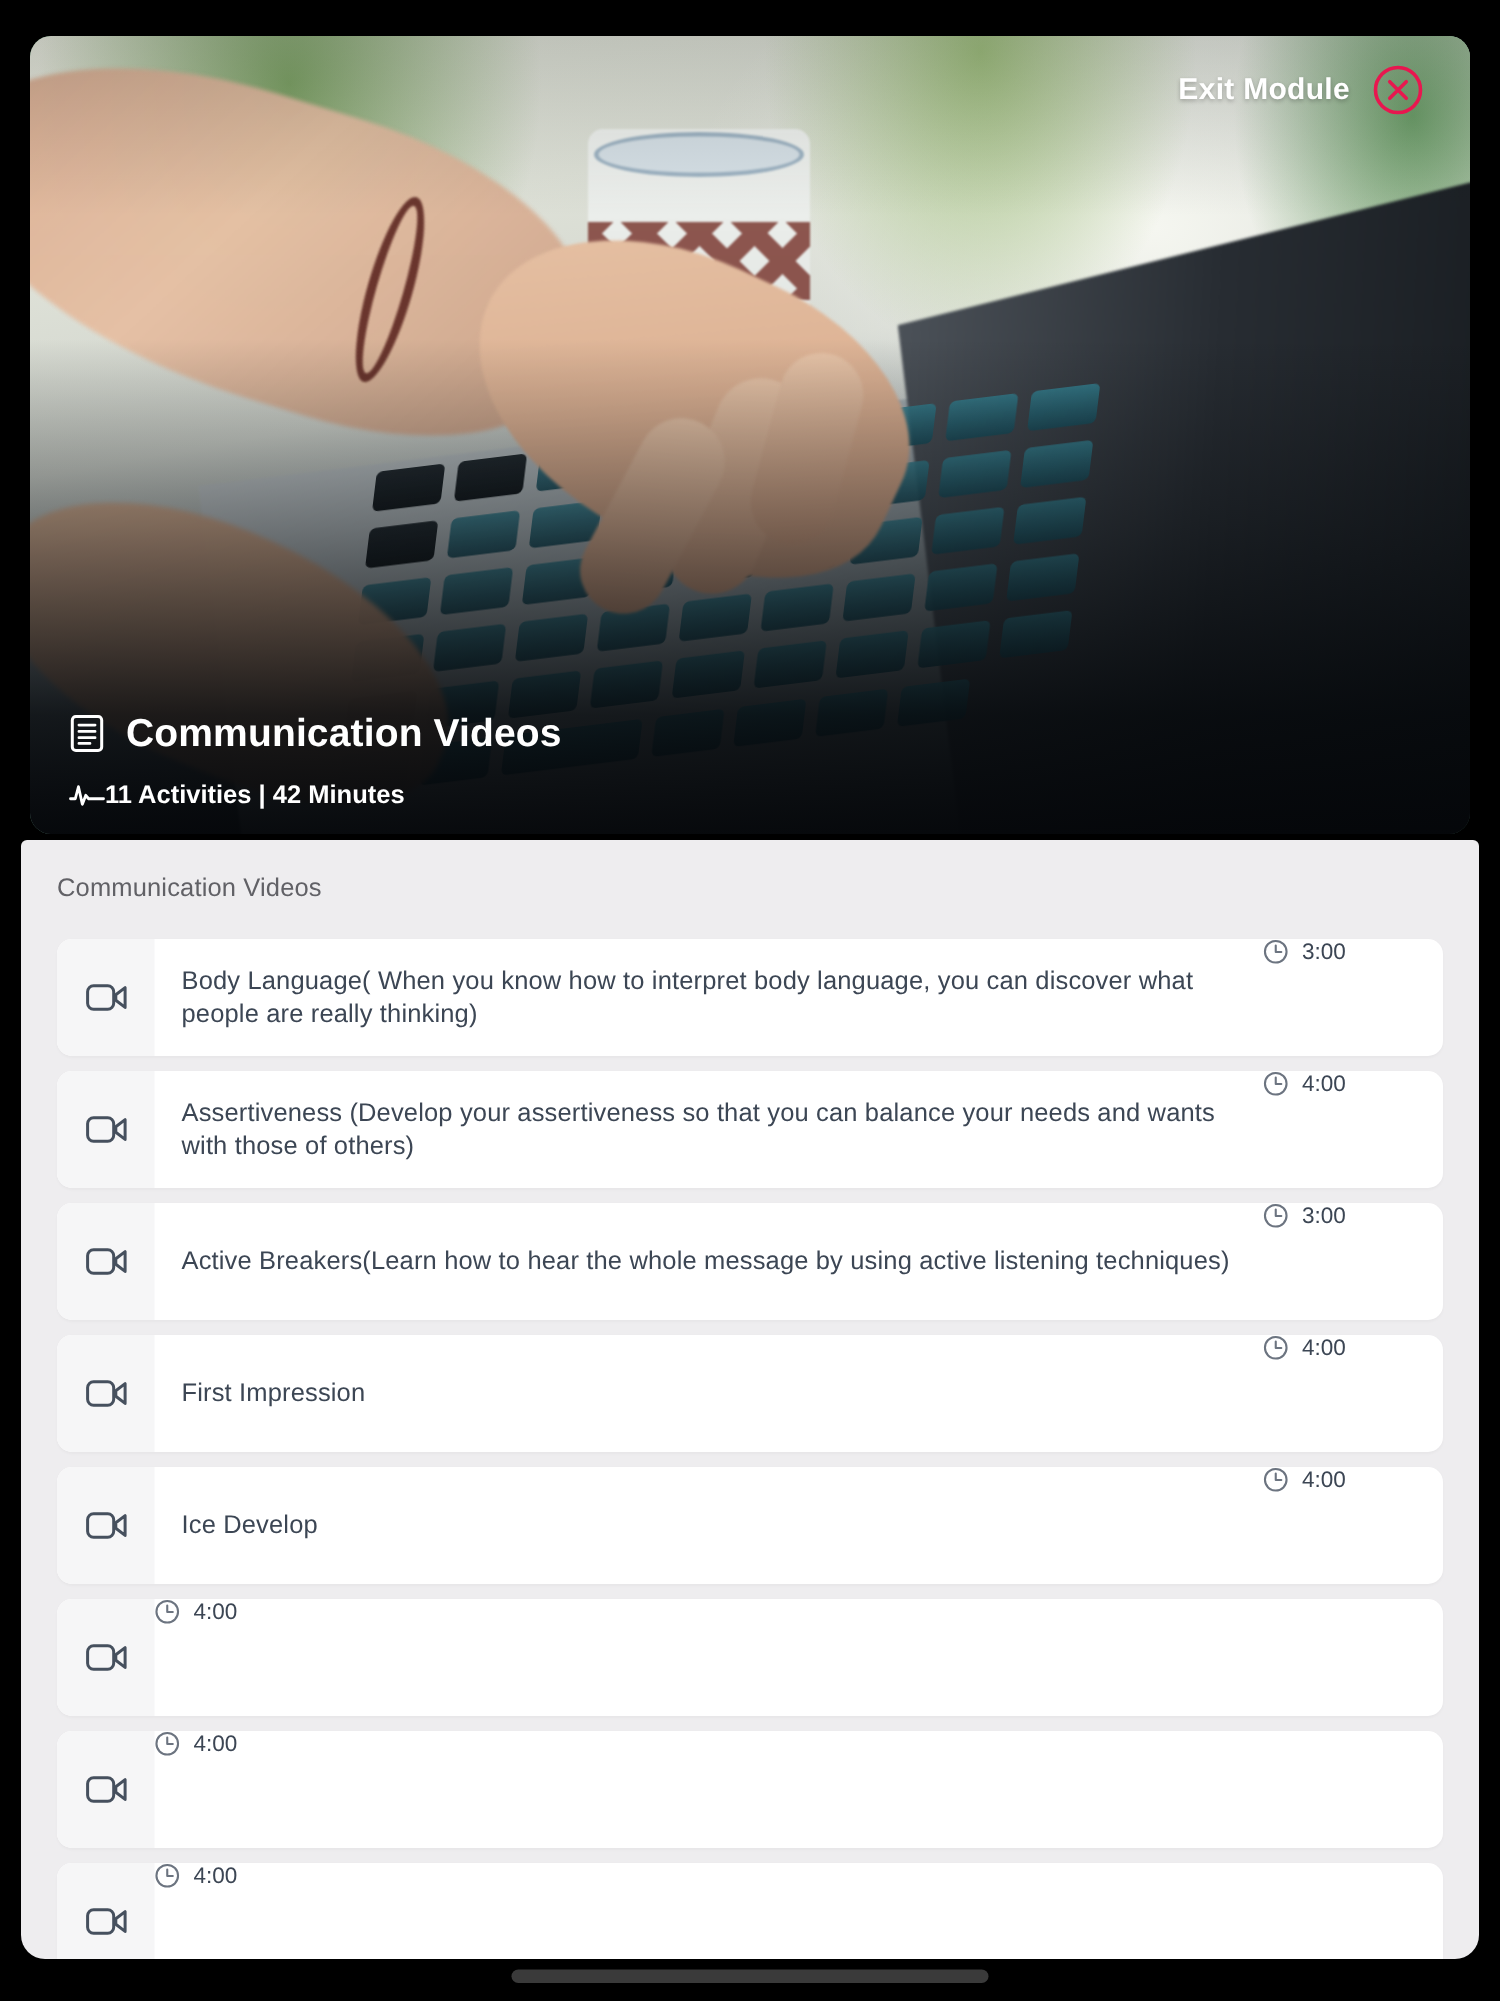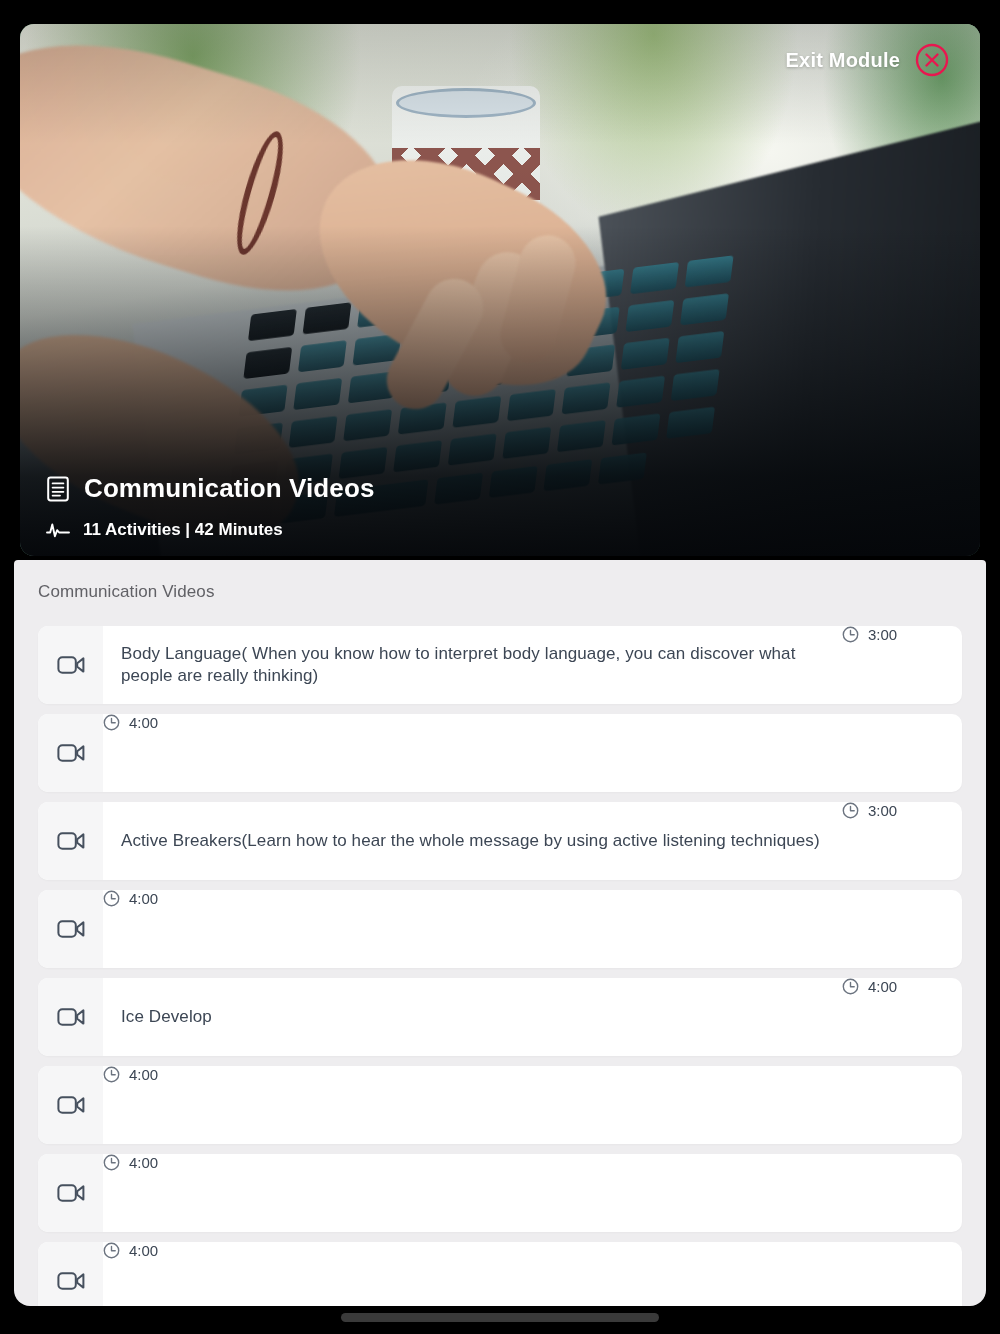--- a/index.html
+++ b/index.html
@@ -200,21 +200,20 @@
   }
   .hero-title {
     color: #ffffff;
     font-size: 26px;
     font-weight: 700;
     letter-spacing: 0.1px;
   }
   .hero-stats-row {
     display: flex;
     align-items: center;
-    gap: 13px;
     text-align: center;
   }
   .hero-stats {
     color: #ffffff;
     font-size: 17px;
     font-weight: 700;
   }
 
   
   .panel {
@@ -441,20 +440,21 @@
             <span class="dur-text">3:00</span>
           </div>
         </div>
         <div class="row">
           <div class="row-icon">
             <svg width="28" height="20" viewBox="0 0 28 20">
               <rect x="1.4" y="2.2" width="17.4" height="15.6" rx="4" fill="none" stroke="#46505e" stroke-width="2"></rect>
               <path d="M20.2 8.2 L26.4 3.4 V16.6 L20.2 11.8 Z" fill="none" stroke="#46505e" stroke-width="2" stroke-linejoin="round"></path>
             </svg>
           </div>
+          <div class="row-title">Assertiveness (Develop your assertiveness so that you can balance your needs and wants with those of others)</div>
           <div class="row-dur">
             <span>
               <svg width="17" height="17" viewBox="0 0 17 17">
                 <circle cx="8.5" cy="8.5" r="7.2" fill="none" stroke="#6c7480" stroke-width="1.4"></circle>
                 <path d="M8.5 4.4 V8.7 H12.2" fill="none" stroke="#6c7480" stroke-width="1.4" stroke-linecap="round" stroke-linejoin="round"></path>
               </svg>
             </span>
             <span class="dur-text">4:00</span>
           </div>
         </div>
@@ -476,20 +476,21 @@
             <span class="dur-text">3:00</span>
           </div>
         </div>
         <div class="row">
           <div class="row-icon">
             <svg width="28" height="20" viewBox="0 0 28 20">
               <rect x="1.4" y="2.2" width="17.4" height="15.6" rx="4" fill="none" stroke="#46505e" stroke-width="2"></rect>
               <path d="M20.2 8.2 L26.4 3.4 V16.6 L20.2 11.8 Z" fill="none" stroke="#46505e" stroke-width="2" stroke-linejoin="round"></path>
             </svg>
           </div>
+          <div class="row-title">First Impression</div>
           <div class="row-dur">
             <span>
               <svg width="17" height="17" viewBox="0 0 17 17">
                 <circle cx="8.5" cy="8.5" r="7.2" fill="none" stroke="#6c7480" stroke-width="1.4"></circle>
                 <path d="M8.5 4.4 V8.7 H12.2" fill="none" stroke="#6c7480" stroke-width="1.4" stroke-linecap="round" stroke-linejoin="round"></path>
               </svg>
             </span>
             <span class="dur-text">4:00</span>
           </div>
         </div>

